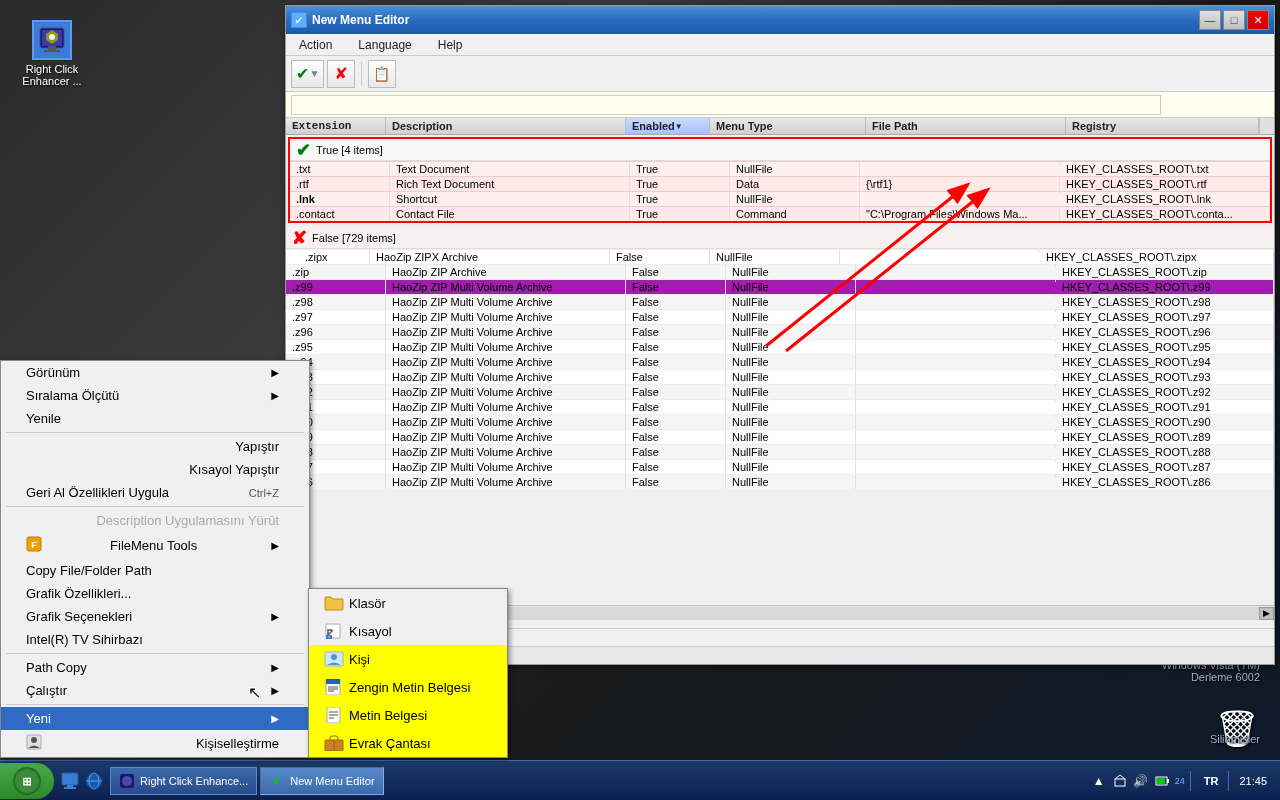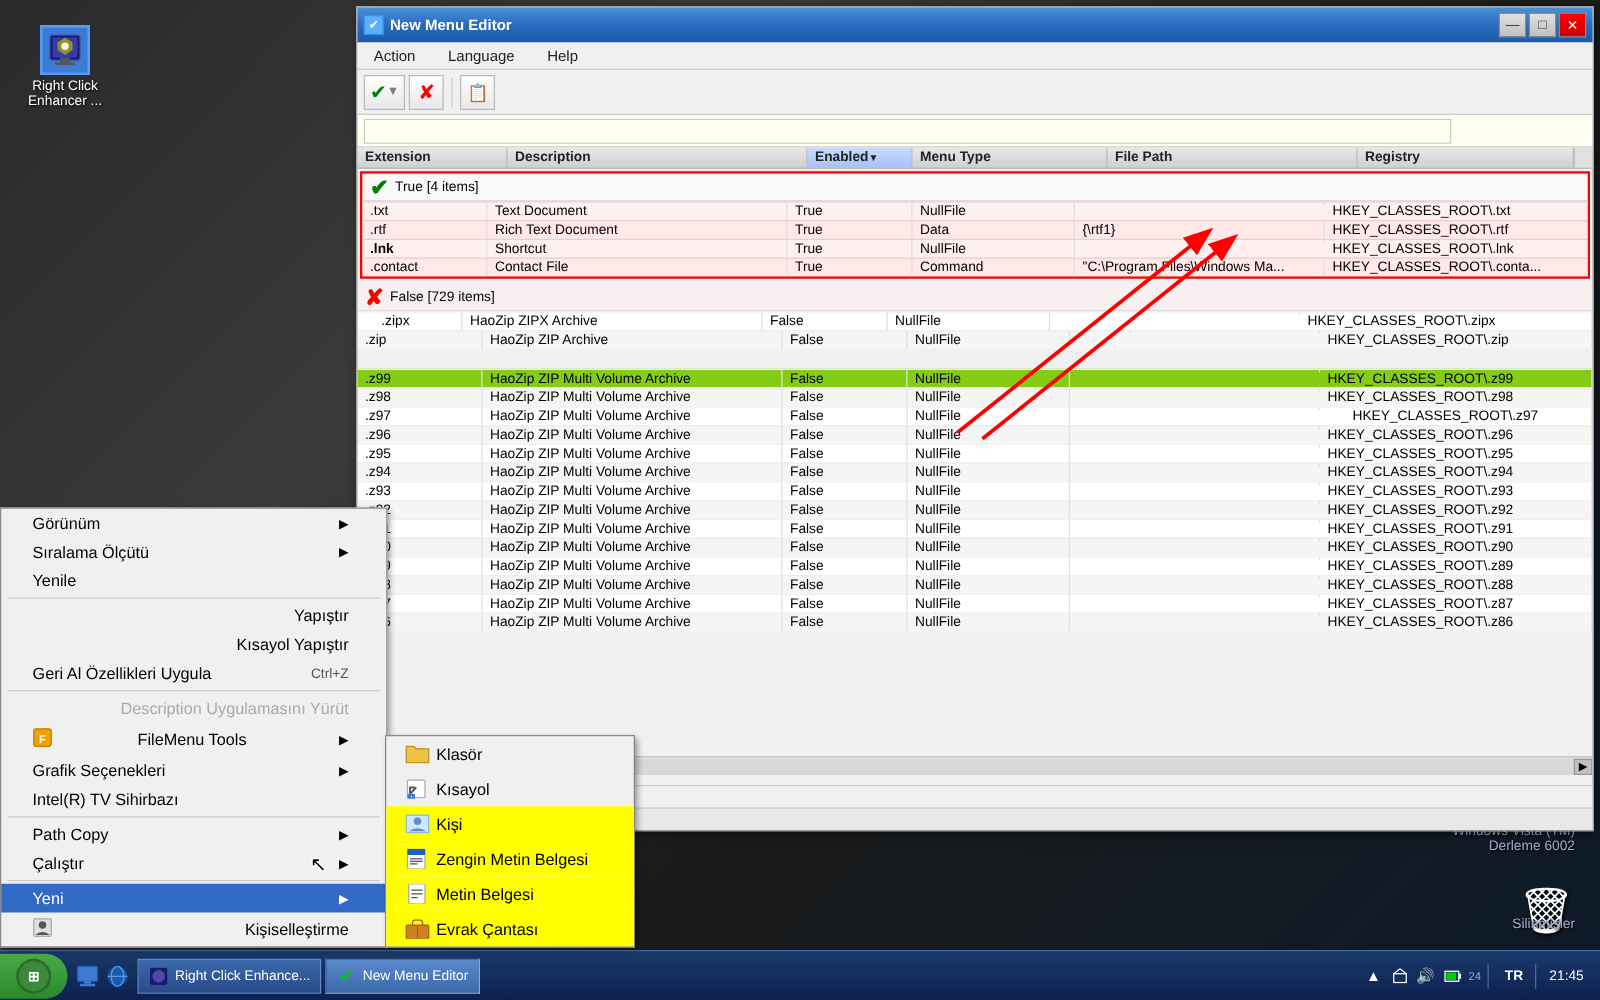--- a/index.html
+++ b/index.html
@@ -497,21 +497,21 @@
 
     <div class="app-content">
 
       <div class="search-bar">
         <input type="text" style="width: 870px;">
       </div>
 
       <div class="table-section">
 
         <div style="display:flex; background: linear-gradient(to bottom, #e8e8e8, #d0d0d0); border-bottom: 1px solid #aaa;">
-          <div class="col-header" style="width:120px;">Extension</div>
+          <div class="col-header" style="width:100px;font-family:Liberation Mono, monospace;">Extension</div>
           <div class="col-header" style="width:240px;">Description</div>
           <div class="col-header" style="width:84px; background: linear-gradient(to bottom, #c8dcff, #a8c0ff);">Enabled <span style="font-size:8px;">▼</span></div>
           <div class="col-header" style="width:156px;">Menu Type</div>
           <div class="col-header" style="width:200px;">File Path</div>
           <div class="col-header" style="flex:1;">Registry</div>
           <div style="width:15px; background: #e0e0e0; border-left:1px solid #bbb;"></div>
         </div>
 
         <div class="scrollable-table" style="position:relative;">
 
@@ -572,21 +572,21 @@
               <div class="cell" style="flex:1;">HKEY_CLASSES_ROOT\.zipx</div>
             </div>
             <div style="display:flex; background:#f5f5f5; border-top:1px solid #eee;">
               <div class="cell" style="width:100px;">.zip</div>
               <div class="cell" style="width:240px;">HaoZip ZIP Archive</div>
               <div class="cell" style="width:100px;">False</div>
               <div class="cell" style="width:130px;">NullFile</div>
               <div class="cell" style="width:200px;"></div>
               <div class="cell" style="flex:1;">HKEY_CLASSES_ROOT\.zip</div>
             </div>
-            <div style="display:flex; background:#84cc16; border-top:1px solid #eee;margin-top:16px;">
+            <div style="display:flex; background:#a21caf; border-top:1px solid #eee;">
               <div class="cell" style="width:100px;">.z99</div>
               <div class="cell" style="width:240px;">HaoZip ZIP Multi Volume Archive</div>
               <div class="cell" style="width:100px;">False</div>
               <div class="cell" style="width:130px;">NullFile</div>
               <div class="cell" style="width:200px;"></div>
               <div class="cell" style="flex:1;">HKEY_CLASSES_ROOT\.z99</div>
             </div>
             <div style="display:flex; background:#f5f5f5; border-top:1px solid #eee;">
               <div class="cell" style="width:100px;">.z98</div>
               <div class="cell" style="width:240px;">HaoZip ZIP Multi Volume Archive</div>
@@ -594,21 +594,21 @@
               <div class="cell" style="width:130px;">NullFile</div>
               <div class="cell" style="width:200px;"></div>
               <div class="cell" style="flex:1;">HKEY_CLASSES_ROOT\.z98</div>
             </div>
             <div style="display:flex; background:white; border-top:1px solid #eee;">
               <div class="cell" style="width:100px;">.z97</div>
               <div class="cell" style="width:240px;">HaoZip ZIP Multi Volume Archive</div>
               <div class="cell" style="width:100px;">False</div>
               <div class="cell" style="width:130px;">NullFile</div>
               <div class="cell" style="width:200px;"></div>
-              <div class="cell" style="flex:1;margin-left:20px;">HKEY_CLASSES_ROOT\.z97</div>
+              <div class="cell" style="flex:1;">HKEY_CLASSES_ROOT\.z97</div>
             </div>
             <div style="display:flex; background:#f5f5f5; border-top:1px solid #eee;">
               <div class="cell" style="width:100px;">.z96</div>
               <div class="cell" style="width:240px;">HaoZip ZIP Multi Volume Archive</div>
               <div class="cell" style="width:100px;">False</div>
               <div class="cell" style="width:130px;">NullFile</div>
               <div class="cell" style="width:200px;"></div>
               <div class="cell" style="flex:1;">HKEY_CLASSES_ROOT\.z96</div>
             </div>
             <div style="display:flex; background:white; border-top:1px solid #eee;">
@@ -761,20 +761,26 @@
     </div>
     <div class="ctx-item">
       <span style="display:inline-block; width:20px;">
         <svg width="16" height="16" viewBox="0 0 16 16">
             <rect x="1" y="1" width="14" height="14" rx="2" fill="#f0a000" stroke="#c08000" stroke-width="1"></rect>
             <text x="8" y="12" text-anchor="middle" font-size="9" fill="white" font-weight="bold">F</text>
           </svg>
       </span>
       <span>FileMenu Tools</span>
       <span class="ctx-arrow">▶</span>
+    </div>
+    <div class="ctx-item">
+      <span>Copy File/Folder Path</span>
+    </div>
+    <div class="ctx-item">
+      <span>Grafik Özellikleri...</span>
     </div>
     <div class="ctx-item">
       <span>Grafik Seçenekleri</span>
       <span class="ctx-arrow">▶</span>
     </div>
     <div class="ctx-item">
       <span>Intel(R) TV Sihirbazı</span>
     </div>
     <div class="ctx-separator"></div>
     <div class="ctx-item">

